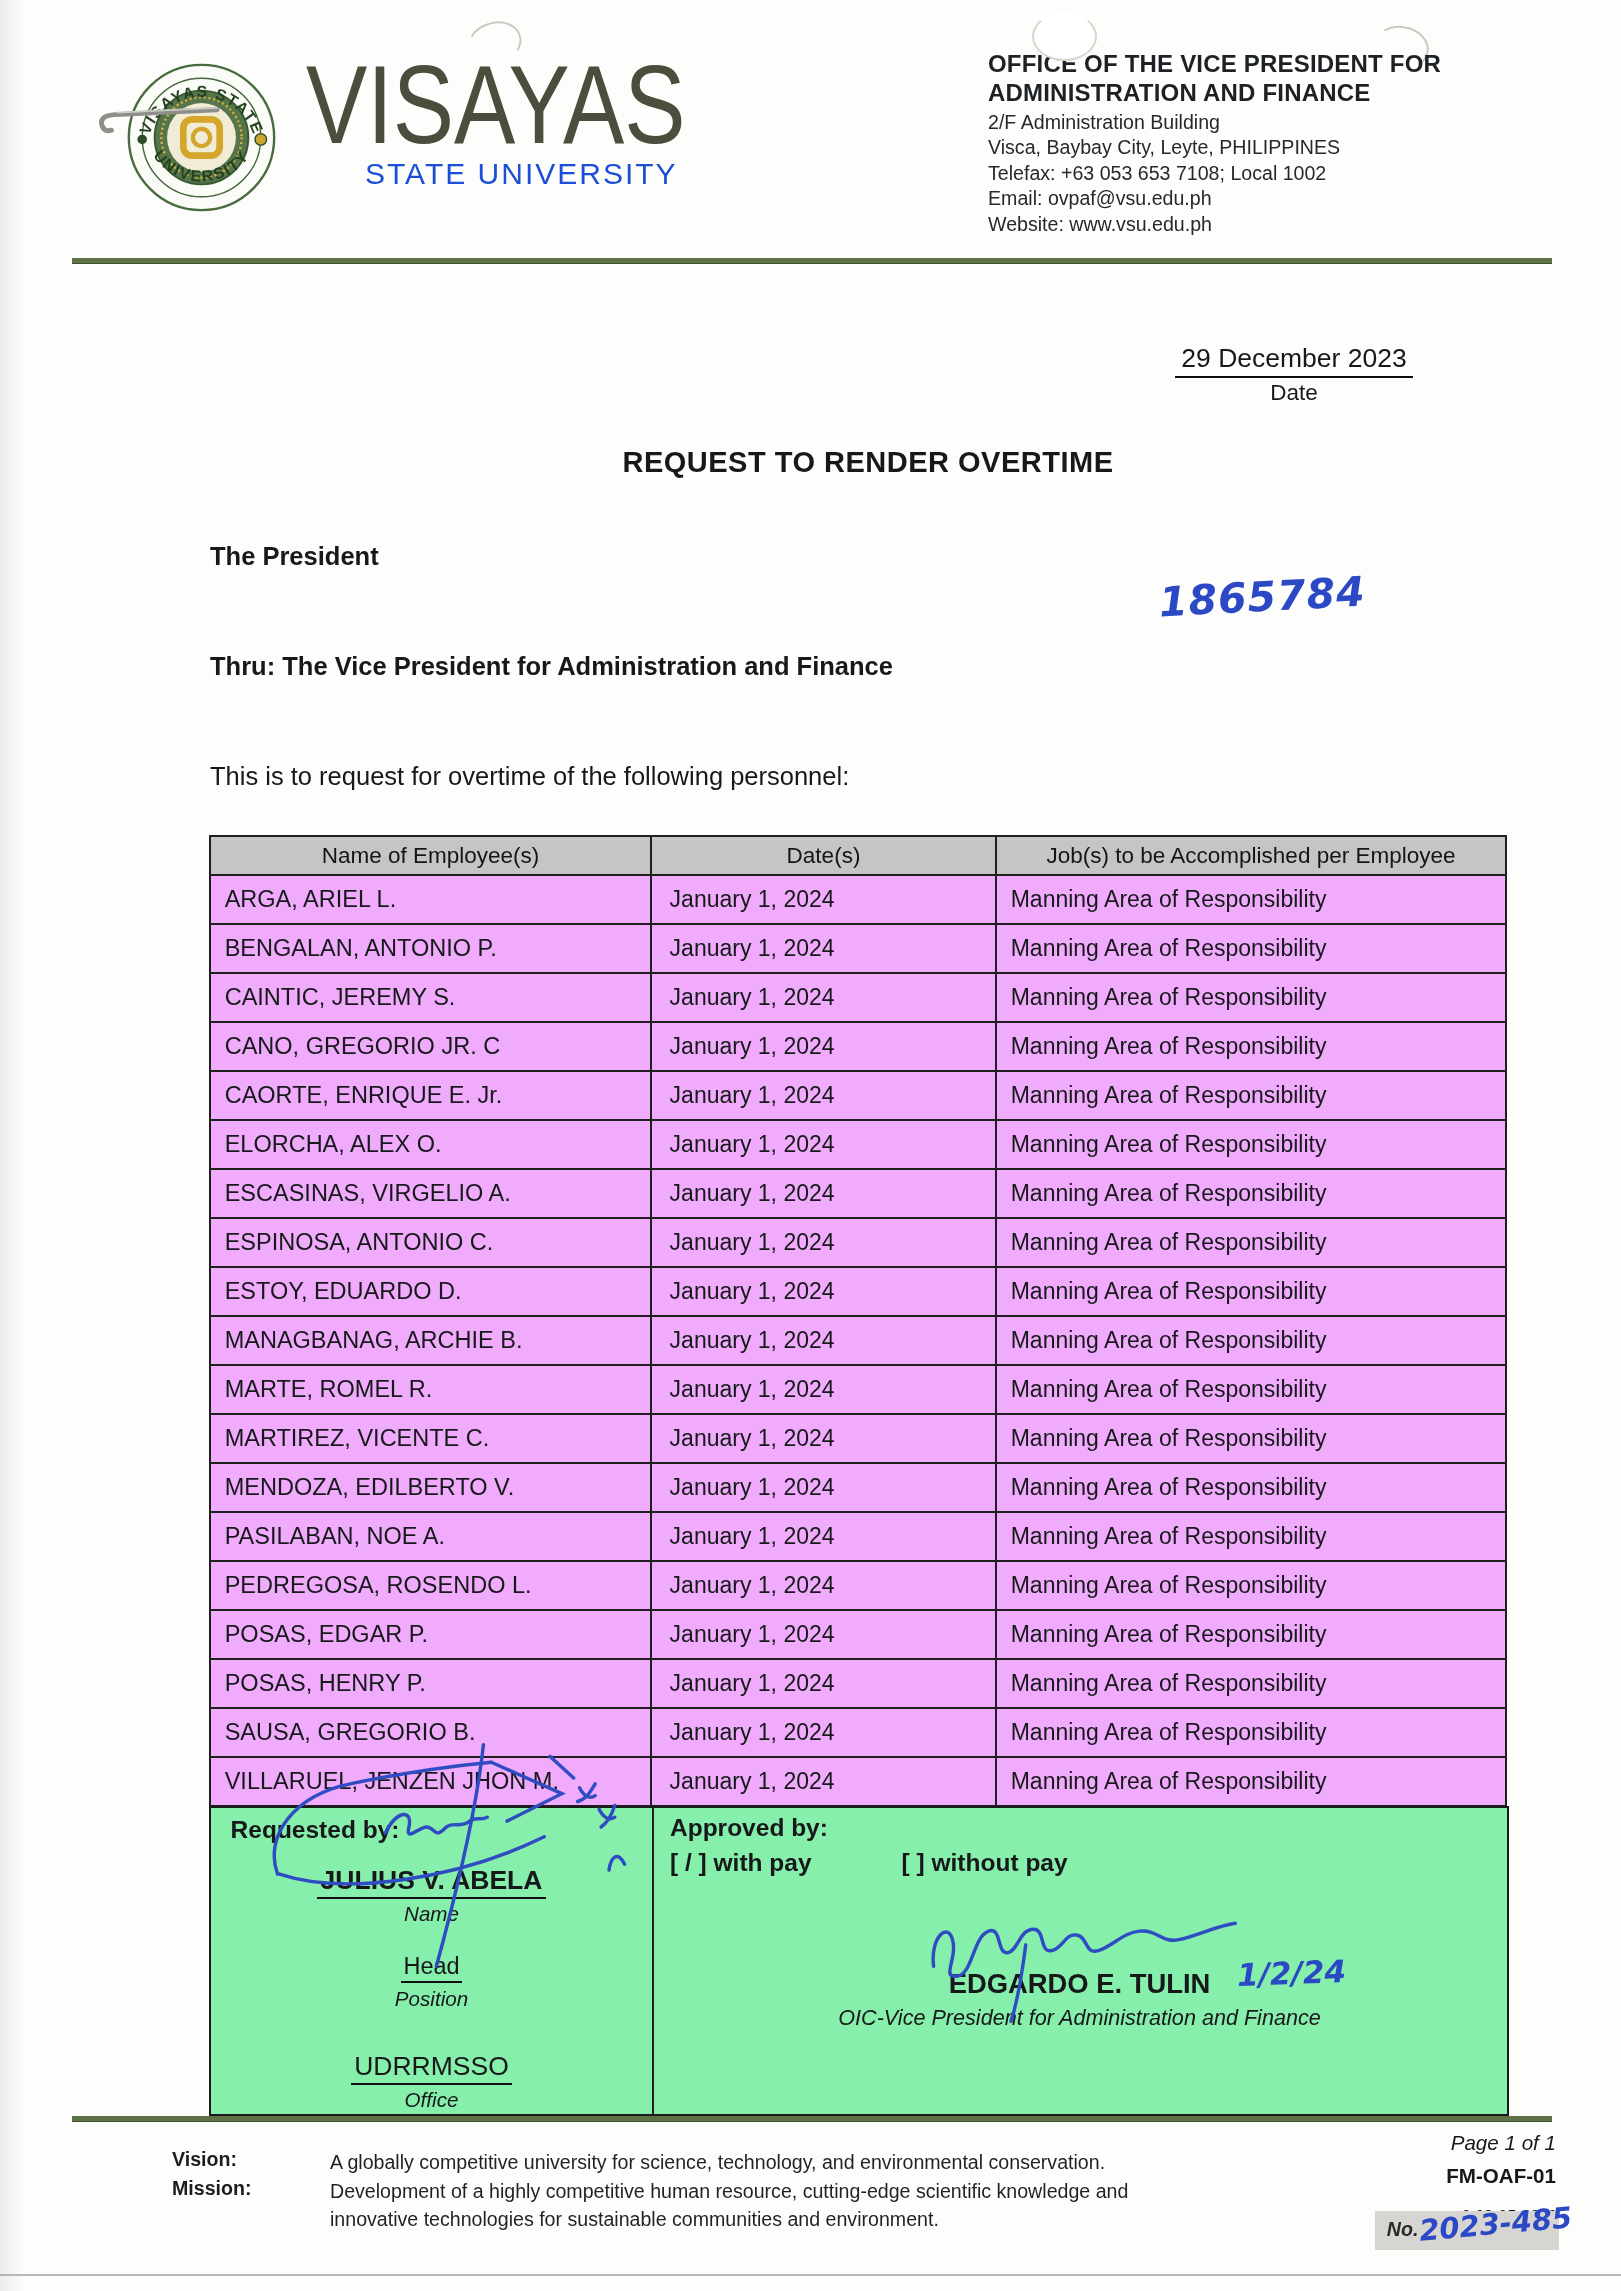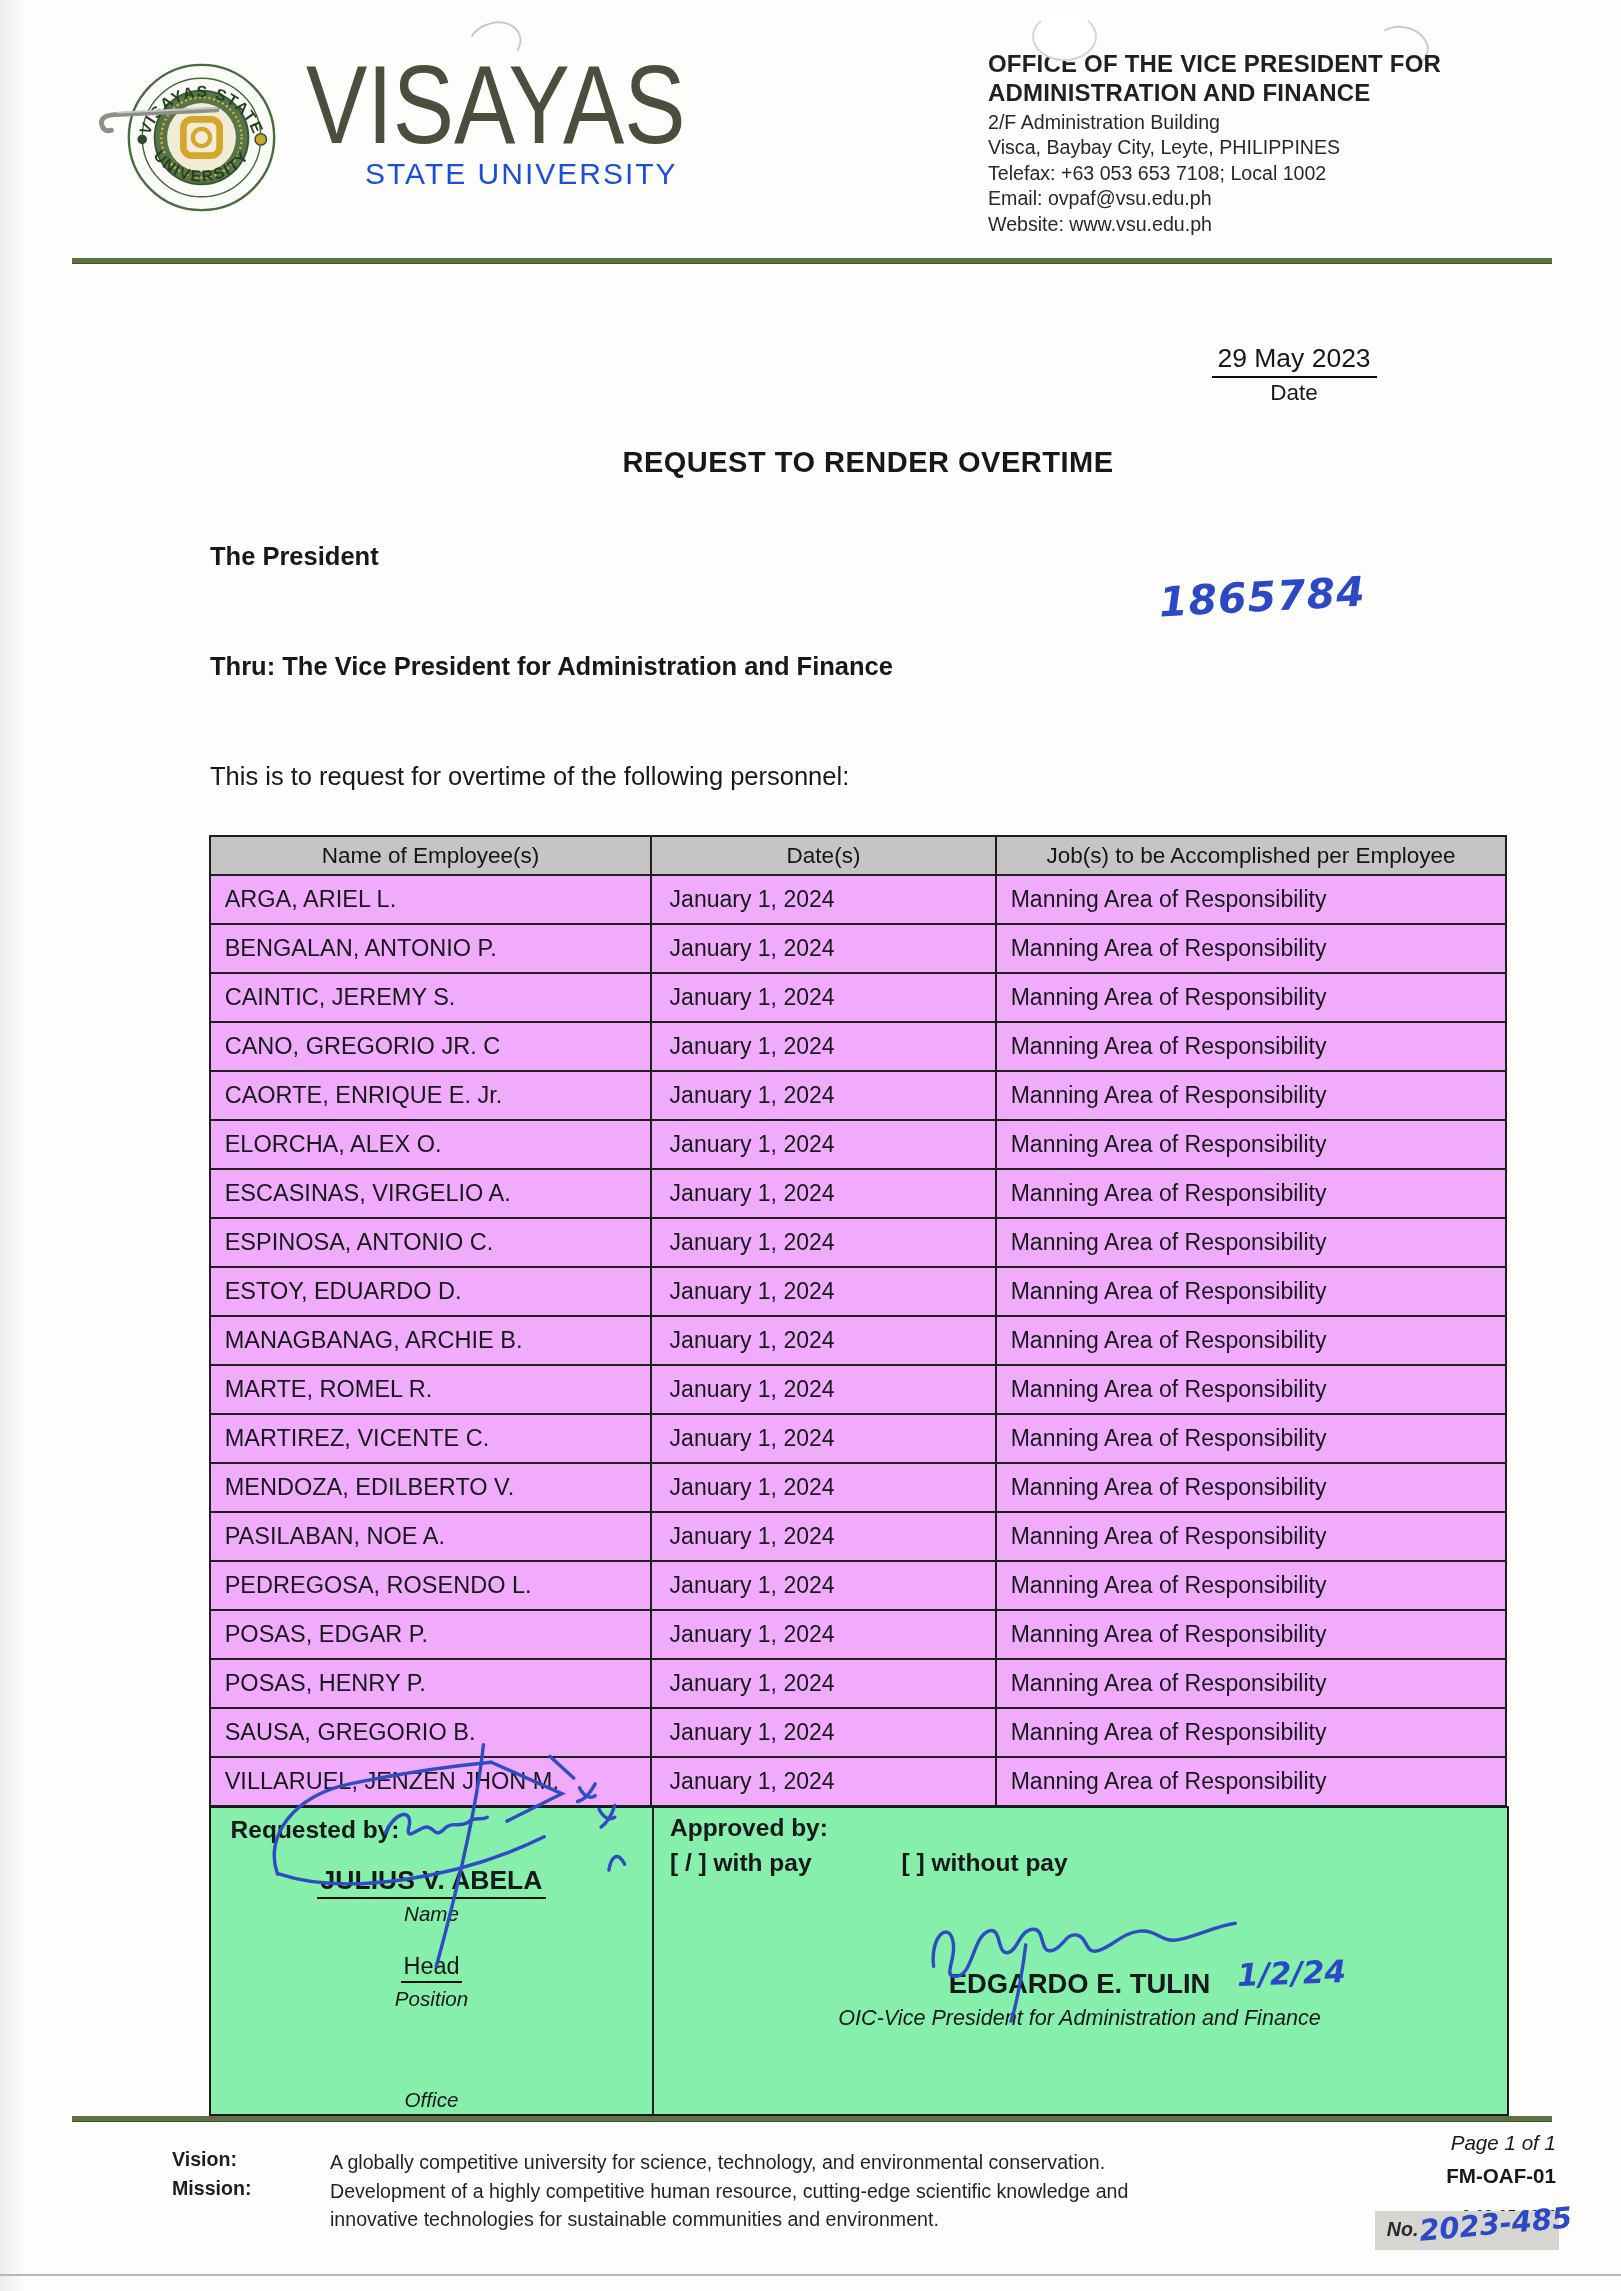--- a/index.html
+++ b/index.html
@@ -126,21 +126,21 @@
       <div>Telefax: +63 053 653 7108; Local 1002</div>
       <div>Email: ovpaf@vsu.edu.ph</div>
       <div>Website: www.vsu.edu.ph</div>
     </div>
   </div>
   <div class="punch-hole"></div>
 
   <div class="rule-green" style="top:258px;"></div>
 
   <div class="date-block">
-    <div><span class="date-value">29 May 2023</span></div>
+    <div><span class="date-value">29 December 2023</span></div>
     <div class="date-label">Date</div>
   </div>
 
   <div class="doc-title">REQUEST TO RENDER OVERTIME</div>
 
   <div class="abs line-bold" style="left:210px;top:542px;">The President</div>
   <div class="abs hand hand-track">1865784</div>
   <div class="abs line-bold" style="left:210px;top:652px;">Thru: The Vice President for Administration and Finance</div>
   <div class="abs line-reg" style="left:210px;top:762px;">This is to request for overtime of the following personnel:</div>
 
@@ -261,20 +261,23 @@
 
     <div class="sig-label" style="left:19.6px;top:7.8px;">Requested by:</div>
     <div class="sig-center-l" style="top:57px;">
       <span class="u3" style="font-weight:bold;font-size:26.5px;">JULIUS V. ABELA</span>
     </div>
     <div class="sig-center-l it" style="top:94px;">Name</div>
     <div class="sig-center-l" style="top:145px;">
       <span class="u2" style="font-size:23.5px;">Head</span>
     </div>
     <div class="sig-center-l it" style="top:179px;">Position</div>
+    <div class="sig-center-l" style="top:243px;">
+      <span class="u2" style="font-size:26.5px;">UDRRMSSO</span>
+    </div>
     <div class="sig-center-l it" style="top:280px;">Office</div>
 
     <div class="sig-label" style="left:459px;top:5.9px;">Approved by:</div>
     <div class="paystub">
       <span>[ / ] with pay</span><span style="display:inline-block;width:90px;"></span><span>[ ] without pay</span>
     </div>
     <div class="sig-center-r" style="top:160px;">
       <span style="font-weight:bold;font-size:27.4px;">EDGARDO E. TULIN</span>
     </div>
     <div class="sig-center-r" style="top:197px;font-style:italic;font-size:21.6px;">OIC-Vice President for Administration and Finance</div>

